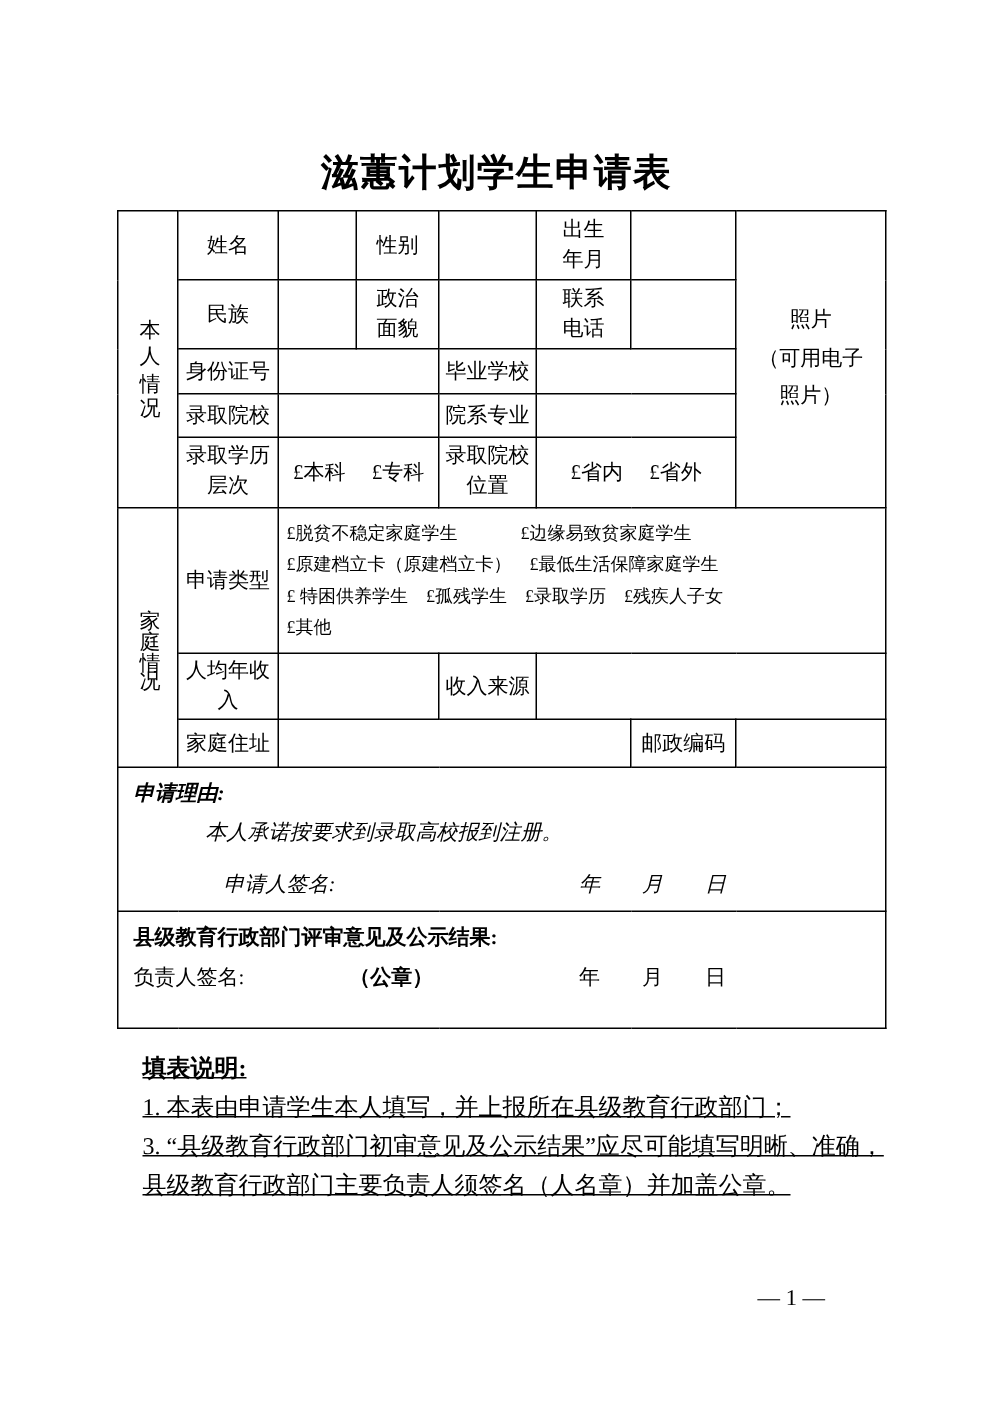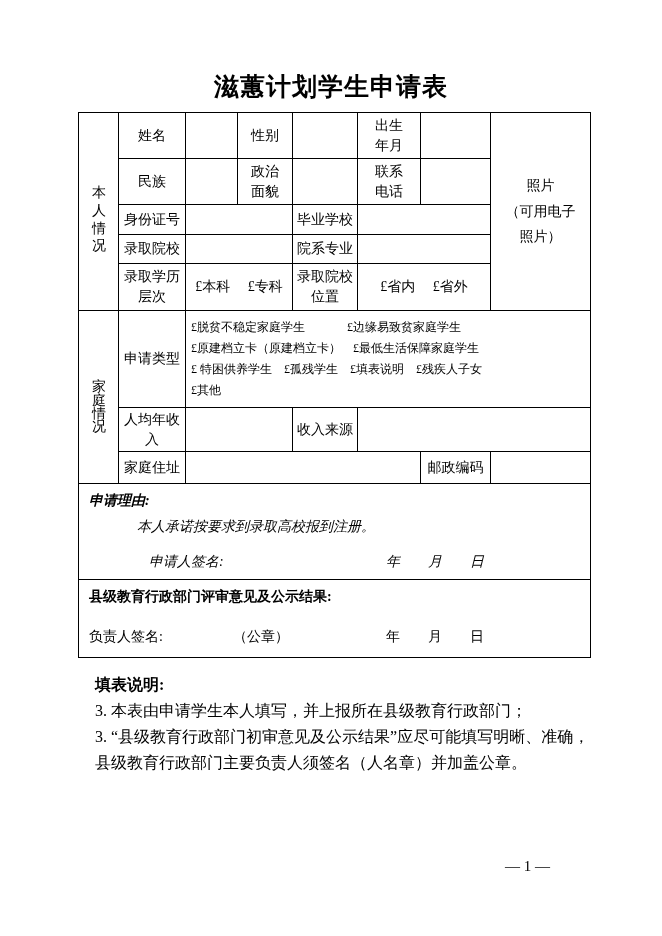--- a/index.html
+++ b/index.html
@@ -5,21 +5,21 @@
   * { box-sizing: border-box; margin: 0; padding: 0; }
   html, body { width: 662px; height: 936px; }
   body {
     background: #ffffff;
     color: #000;
     font-family: "Liberation Serif", "DejaVu Serif", serif;
     position: relative;
     overflow: hidden;
   }
   .title {
-    padding-top: 70px;
+    padding-top: 98px;
     text-align: center;
     font-size: 25px;
     font-weight: bold;
     letter-spacing: 1px;
   }
   table.form {
     border-collapse: collapse;
     table-layout: fixed;
     width: 512px;
     margin: 9px 0 0 78px;
@@ -54,24 +54,24 @@
   .photo { font-size: 14px; line-height: 1.85; }
   td.checks span { display: inline-block; margin: 12px 7px; }
   td.options { text-align: left; vertical-align: middle; padding: 6px 4px 6px 5px; }
   .opt-line { display: flex; gap: 12px; line-height: 21px; white-space: nowrap; font-size: 12px; }
   .opt-line.gap-lg { gap: 42px; }
   td.block { text-align: left; vertical-align: top; padding: 8px 10px; }
   .bold { font-weight: bold; }
   .promise { margin: 8px 0 12px 48px; }
   .sig-row { display: flex; align-items: baseline; margin-top: 17px; }
   .sig-row.reason-sig { margin-left: 60px; }
-  .sig-row.review-sig { margin-top: 22px; }
-  .seal { margin-left: 70px; }
+  .sig-row.review-sig { margin-top: 9px; }
+  .seal { margin-left: 70px; font-weight: bold; }
   .dates { margin-left: auto; margin-right: 96px; display: flex; gap: 28px; }
-  .notes { width: 500px; margin: 14px 0 0 95px; font-size: 16px; line-height: 26px; }
+  .notes { width: 500px; margin: 14px 0 0 95px; font-size: 16px; line-height: 26px; text-decoration: underline; }
   .notes-title { font-weight: bold; }
   .footer { position: absolute; top: 858px; right: 112px; font-size: 15px; }
 </style>
 </head>
 <body>
 
 <div class="page">
 
   <div class="title">滋蕙计划学生申请表</div>
 
@@ -154,21 +154,21 @@
             <span>£脱贫不稳定家庭学生</span>
             <span>£边缘易致贫家庭学生</span>
           </div>
           <div class="opt-line">
             <span>£原建档立卡（原建档立卡）</span>
             <span>£最低生活保障家庭学生</span>
           </div>
           <div class="opt-line">
             <span>£ 特困供养学生</span>
             <span>£孤残学生</span>
-            <span>£填表说明</span>
+            <span>£录取学历</span>
             <span>£残疾人子女</span>
           </div>
           <div class="opt-line">
             <span>£其他</span>
           </div>
         </td>
       </tr>
 
       <tr class="r7">
         <td class="prewrap">人均年收
@@ -213,19 +213,19 @@
             </span>
           </div>
         </td>
       </tr>
 
     </tbody>
   </table>
 
   <div class="notes">
     <div class="notes-title">填表说明:</div>
-    <div class="note-item">3. 本表由申请学生本人填写，并上报所在县级教育行政部门；</div>
+    <div class="note-item">1. 本表由申请学生本人填写，并上报所在县级教育行政部门；</div>
     <div class="note-item">3. “县级教育行政部门初审意见及公示结果”应尽可能填写明晰、准确，县级教育行政部门主要负责人须签名（人名章）并加盖公章。</div>
   </div>
 
   <div class="footer">— 1 —</div>
 
 </div>
 
 </body></html>

